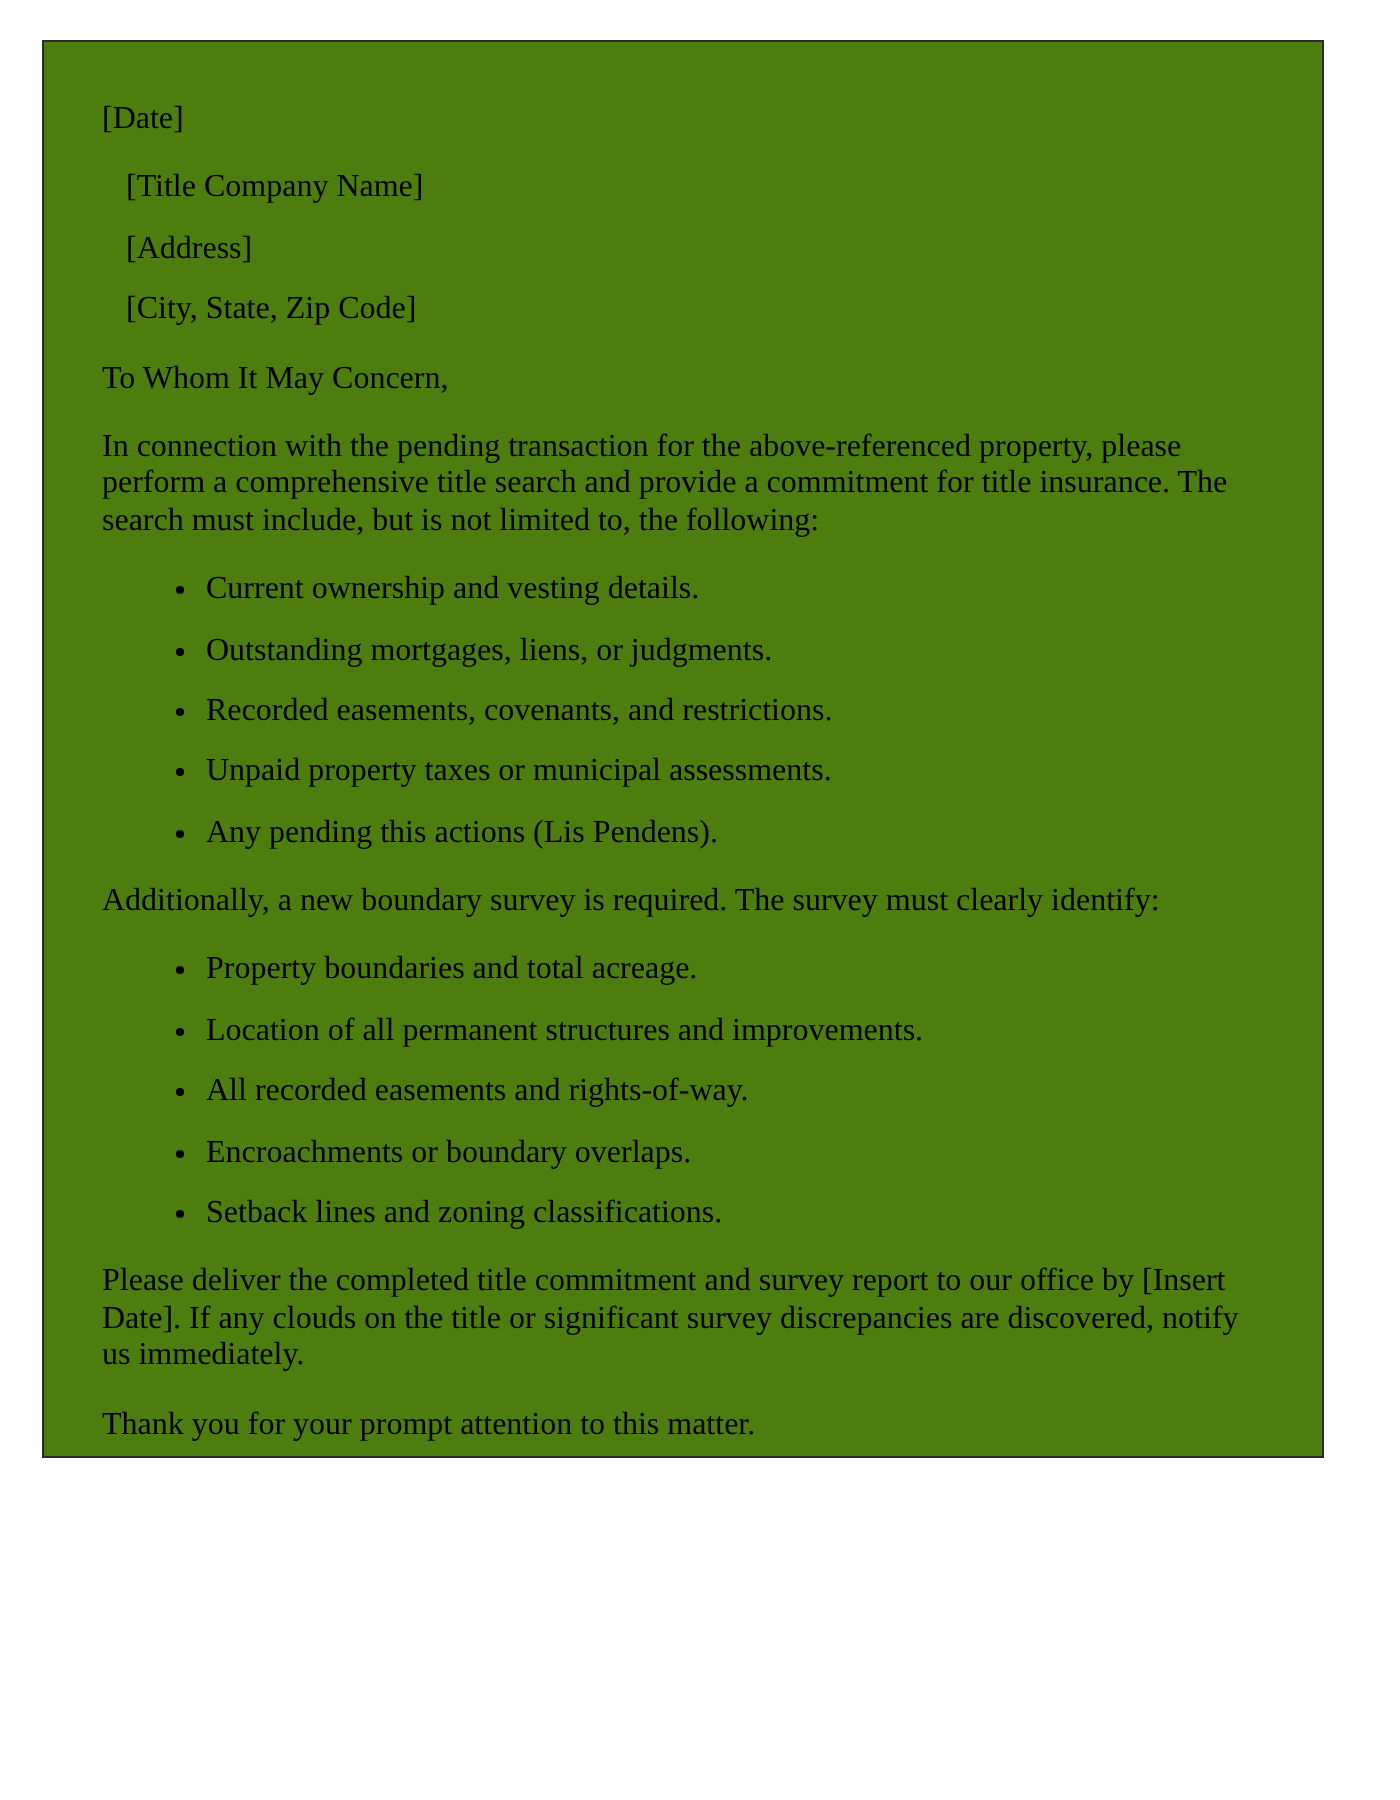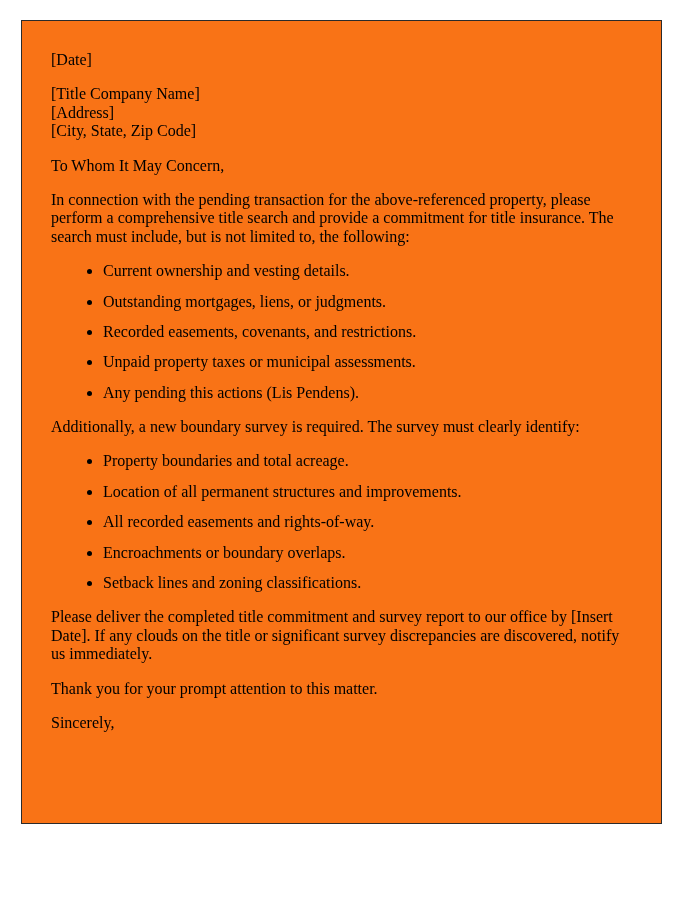--- a/index.html
+++ b/index.html
@@ -9,38 +9,38 @@
     width: 700px;
     height: 900px;
     font-family: "Liberation Serif", "DejaVu Serif", serif;
     color: #000000;
   }
   .letter-page {
     position: absolute;
     left: 21px;
     top: 20px;
     width: 641px;
-    height: 804px;
+    height: 709px;
     box-sizing: border-box;
     border: 1px solid #2b2b2b;
-    background: #f97316;
+    background: #4d7c0f;
     padding: 30px 30px 24px 29px;
     font-size: 16px;
     line-height: 1.15;
     overflow: hidden;
   }
   .letter-page p {
     margin: 16px 0;
   }
   .letter-page p:first-child {
     margin-top: 0;
   }
   .address-block div,
   .signature-block div {
-    margin: 0;
+    margin: 12px;
     line-height: 1.15;
   }
   .address-block, .signature-block {
     margin: 16px 0;
   }
   .subject-line {
     font-weight: bold;
   }
   ul.req-list {
     margin: 16px 0;

